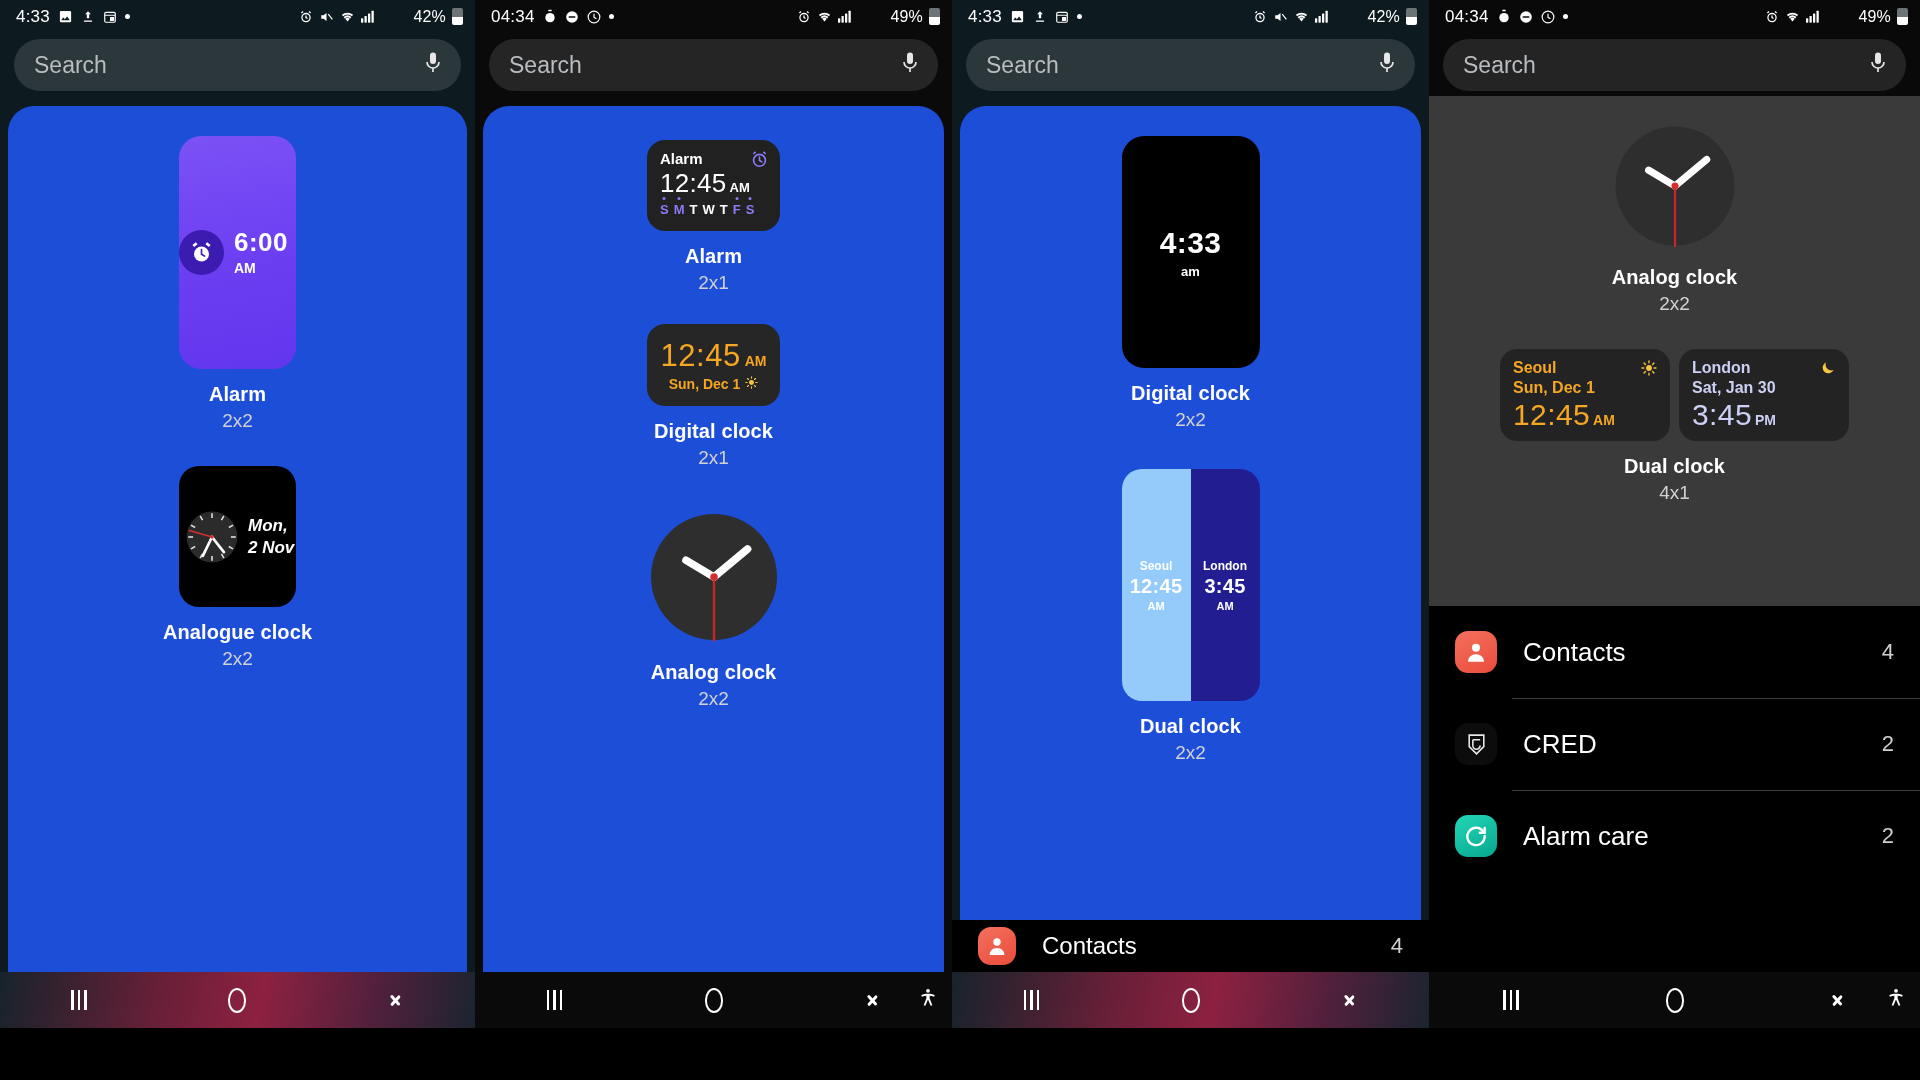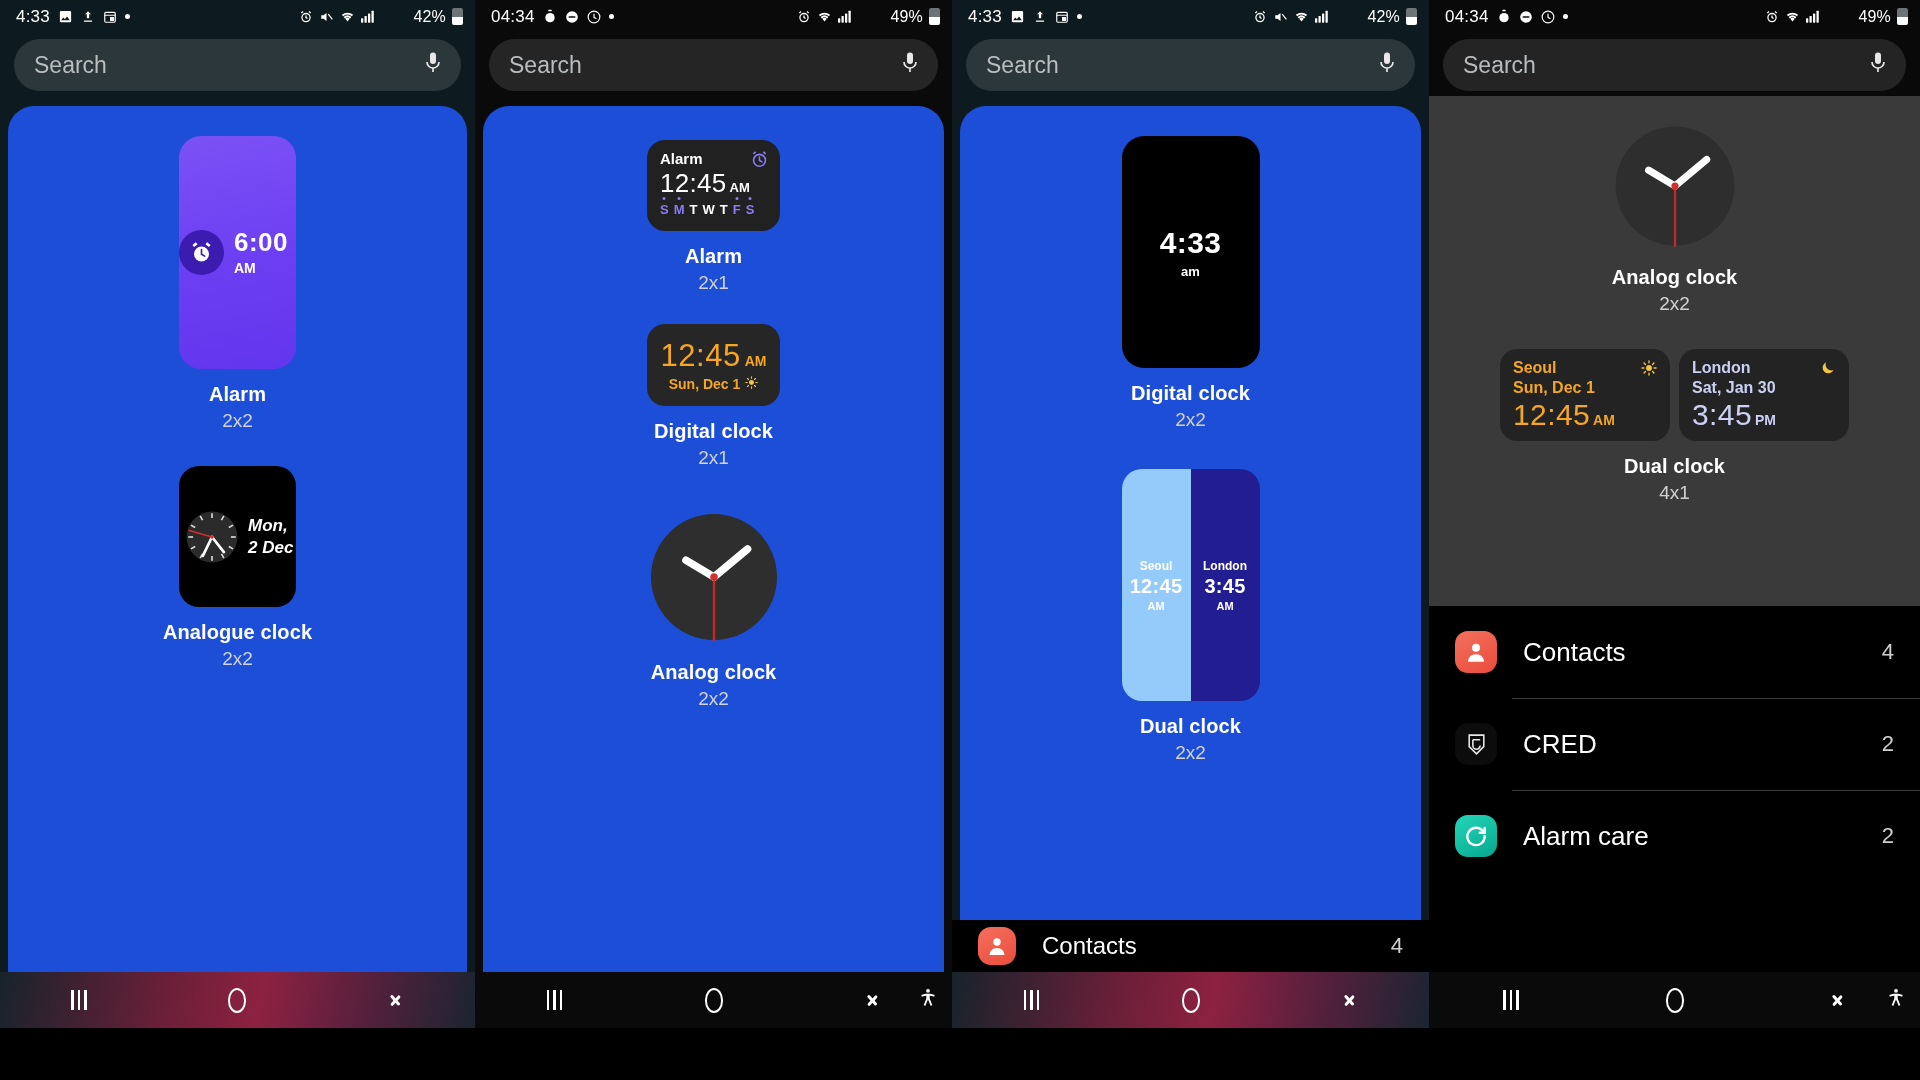--- a/index.html
+++ b/index.html
@@ -284,21 +284,21 @@
                   <path d="M11 72l7.8-4.5"></path>
               </g>
               <path d="M50 50 L33 85" stroke="#fff" stroke-width="5" stroke-linecap="round"></path>
               <path d="M50 50 L72 78" stroke="#fff" stroke-width="5" stroke-linecap="round"></path>
               <path d="M50 50 L8 38" stroke="#d32f2f" stroke-width="3" stroke-linecap="round"></path>
               <circle cx="50" cy="50" r="3.2" fill="#d32f2f"></circle>
             </svg>
           </div>
           <div class="anadate">
             <div>Mon,</div>
-            <div>2 Dec</div>
+            <div>2 Nov</div>
           </div>
         </div>
         <div class="wlabel">Analogue clock</div>
         <div class="wsize">2x2</div>
       </div>
     </div>
 
     <div class="navbar nav-grad">
       <div class="nav-btn">
         <span class="recents">

